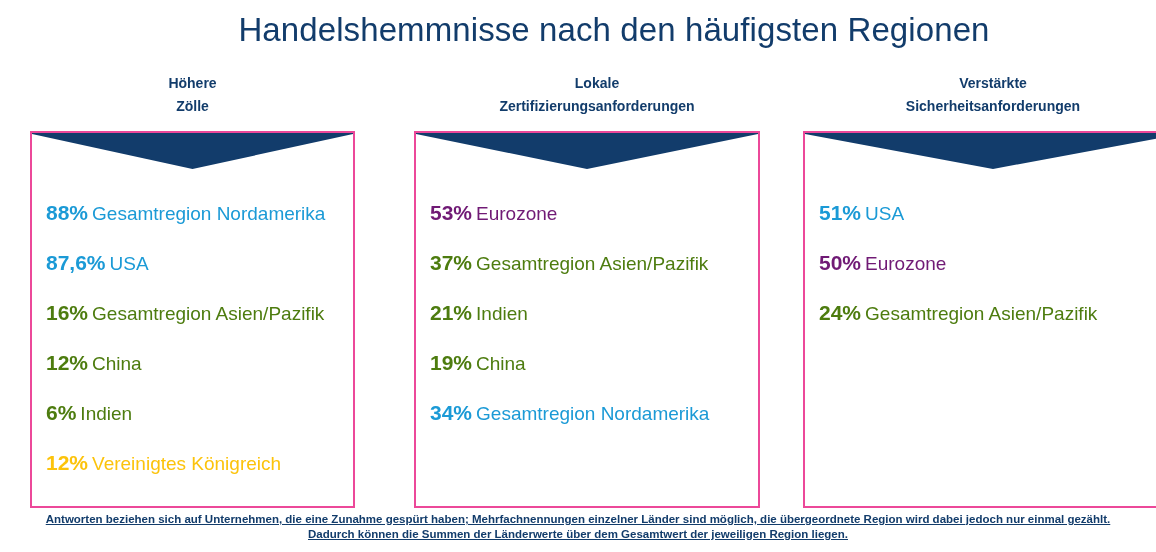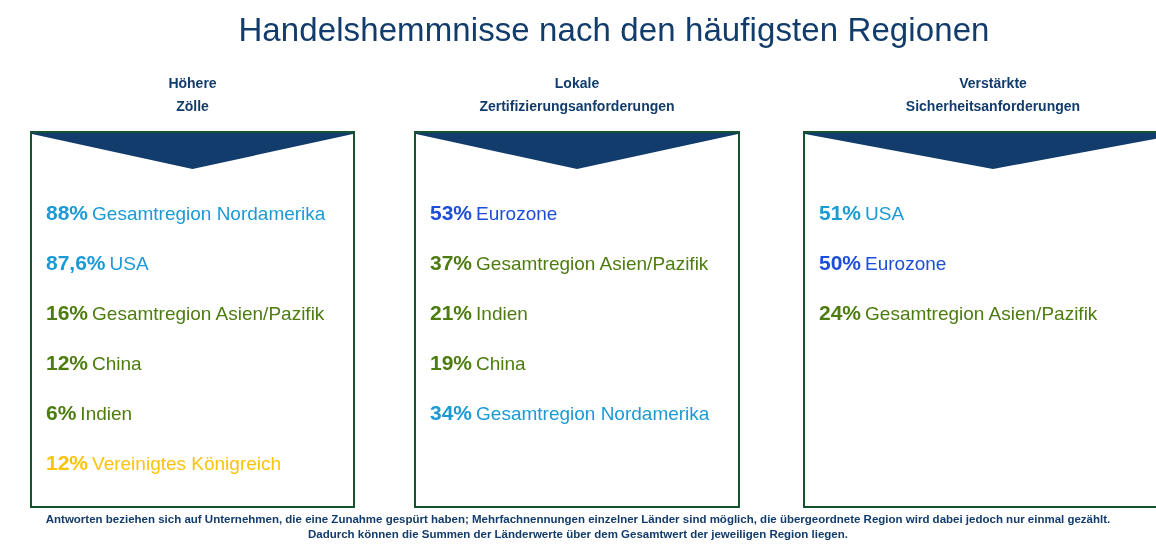--- a/index.html
+++ b/index.html
@@ -41,21 +41,21 @@
     width: 1156px;
     height: 436px;
   }
 
   .column {
     position: absolute;
     top: 0;
     height: 436px;
   }
   .column.col-0 { left: 30px;  width: 325px; }
-  .column.col-1 { left: 414px; width: 326px; }
+  .column.col-1 { left: 414px; width: 326px; padding-left: 20px; }
   .column.col-2 { left: 803px; width: 380px; }
 
   .col-header {
     text-align: center;
     font-size: 14px;
     font-weight: bold;
     color: #123C6B;
     line-height: 23px;
     height: 50px;
     white-space: nowrap;
@@ -64,21 +64,21 @@
     display: block;
   }
 
   
   .box {
     position: absolute;
     top: 59px;
     left: 0;
     right: 0;
     bottom: 0;
-    border: 2px solid #14532d;
+    border: 2px solid #ec4899;
     box-sizing: border-box;
     background: #ffffff;
     overflow: hidden;
     text-decoration: underline;
   }
   .chevron {
     position: absolute;
     top: 0;
     left: 0;
     width: 100%;
@@ -107,33 +107,34 @@
   .row .lbl {
     font-weight: 400;
     font-size: 19px;
     padding-left: 4px;
   }
 
   
   .c-blue   { color: #1B9AD6; }
   .c-orange { color: #4d7c0f; }
   .c-yellow { color: #FCC30B; }
-  .c-gray   { color: #1d4ed8; }
+  .c-gray   { color: #701a75; }
 
   
   #footnote {
     position: absolute;
     left: 0;
     top: 512px;
     width: 1156px;
     text-align: center;
     color: #123C6B;
     font-size: 11.5px;
     font-weight: bold;
     line-height: 15px;
+    text-decoration: underline;
   }
   #footnote .fline { display: block; white-space: nowrap; }
 </style>
 </head>
 <body>
 
 <div id="page-title">Handelshemmnisse nach den häufigsten Regionen</div>
 
 <div id="columns">
     <div class="column col-0">

